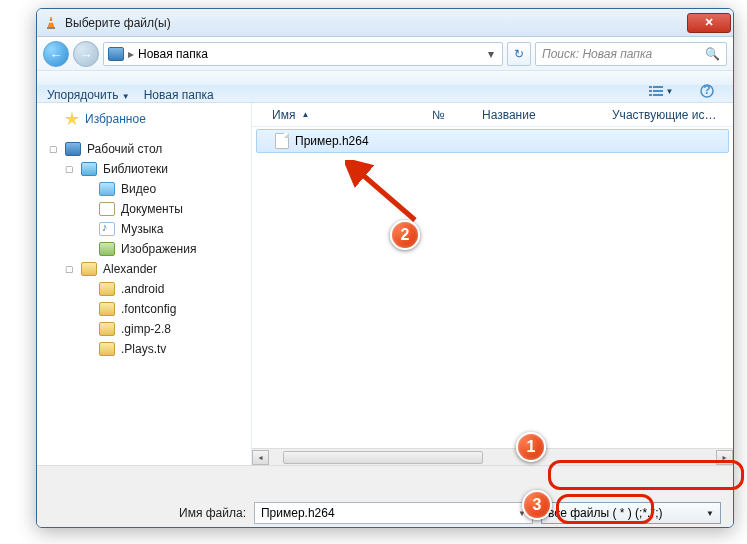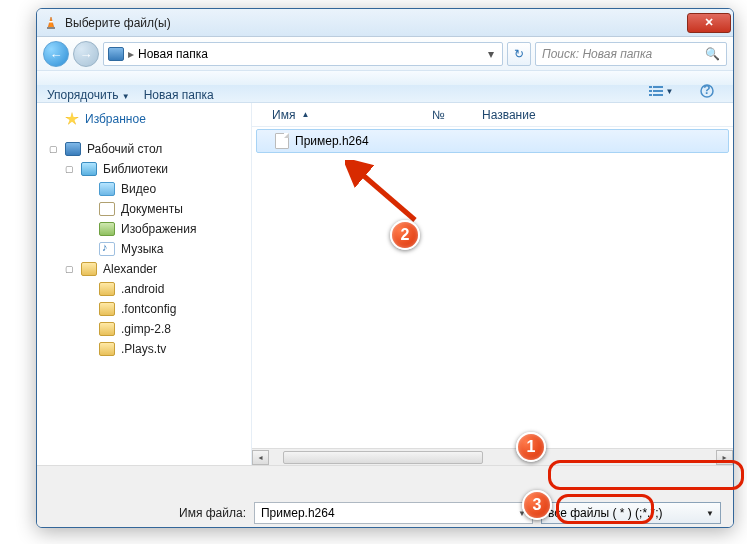--- a/index.html
+++ b/index.html
@@ -151,27 +151,27 @@
           <span class="ic vid"></span>
           <span>Видео</span>
         </div>
       <div class="tree-item ind2">
           <span class="exp"></span>
           <span class="ic doc"></span>
           <span>Документы</span>
         </div>
       <div class="tree-item ind2">
           <span class="exp"></span>
+          <span class="ic mus"></span>
+          <span>Музыка</span>
+        </div>
+      <div class="tree-item ind2">
+          <span class="exp"></span>
           <span class="ic img"></span>
           <span>Изображения</span>
-        </div>
-      <div class="tree-item ind2">
-          <span class="exp"></span>
-          <span class="ic mus"></span>
-          <span>Музыка</span>
         </div>
       <div class="tree-item ind1">
           <span class="exp">▢</span>
           <span class="ic user"></span>
           <span>Alexander</span>
         </div>
       <div class="tree-item ind2">
           <span class="exp"></span>
           <span class="ic folder"></span>
           <span>.android</span>
@@ -194,20 +194,21 @@
     </div>
 
     <div class="filepane">
       <div class="colheaders">
         <div class="col c1">
             <span>Имя</span>
             <span class="sort">▲</span>
           </div>
         <div class="col c2">№</div>
         <div class="col c3">Название</div>
+        <div class="col">Участвующие ис…</div>
       </div>
       <div class="filelist">
         <div class="filerow selected">
           <span class="ic file"></span>
           <span>Пример.h264</span>
         </div>
       </div>
       <div class="hscroll">
         <div class="arr">◂</div>
         <div class="track">

